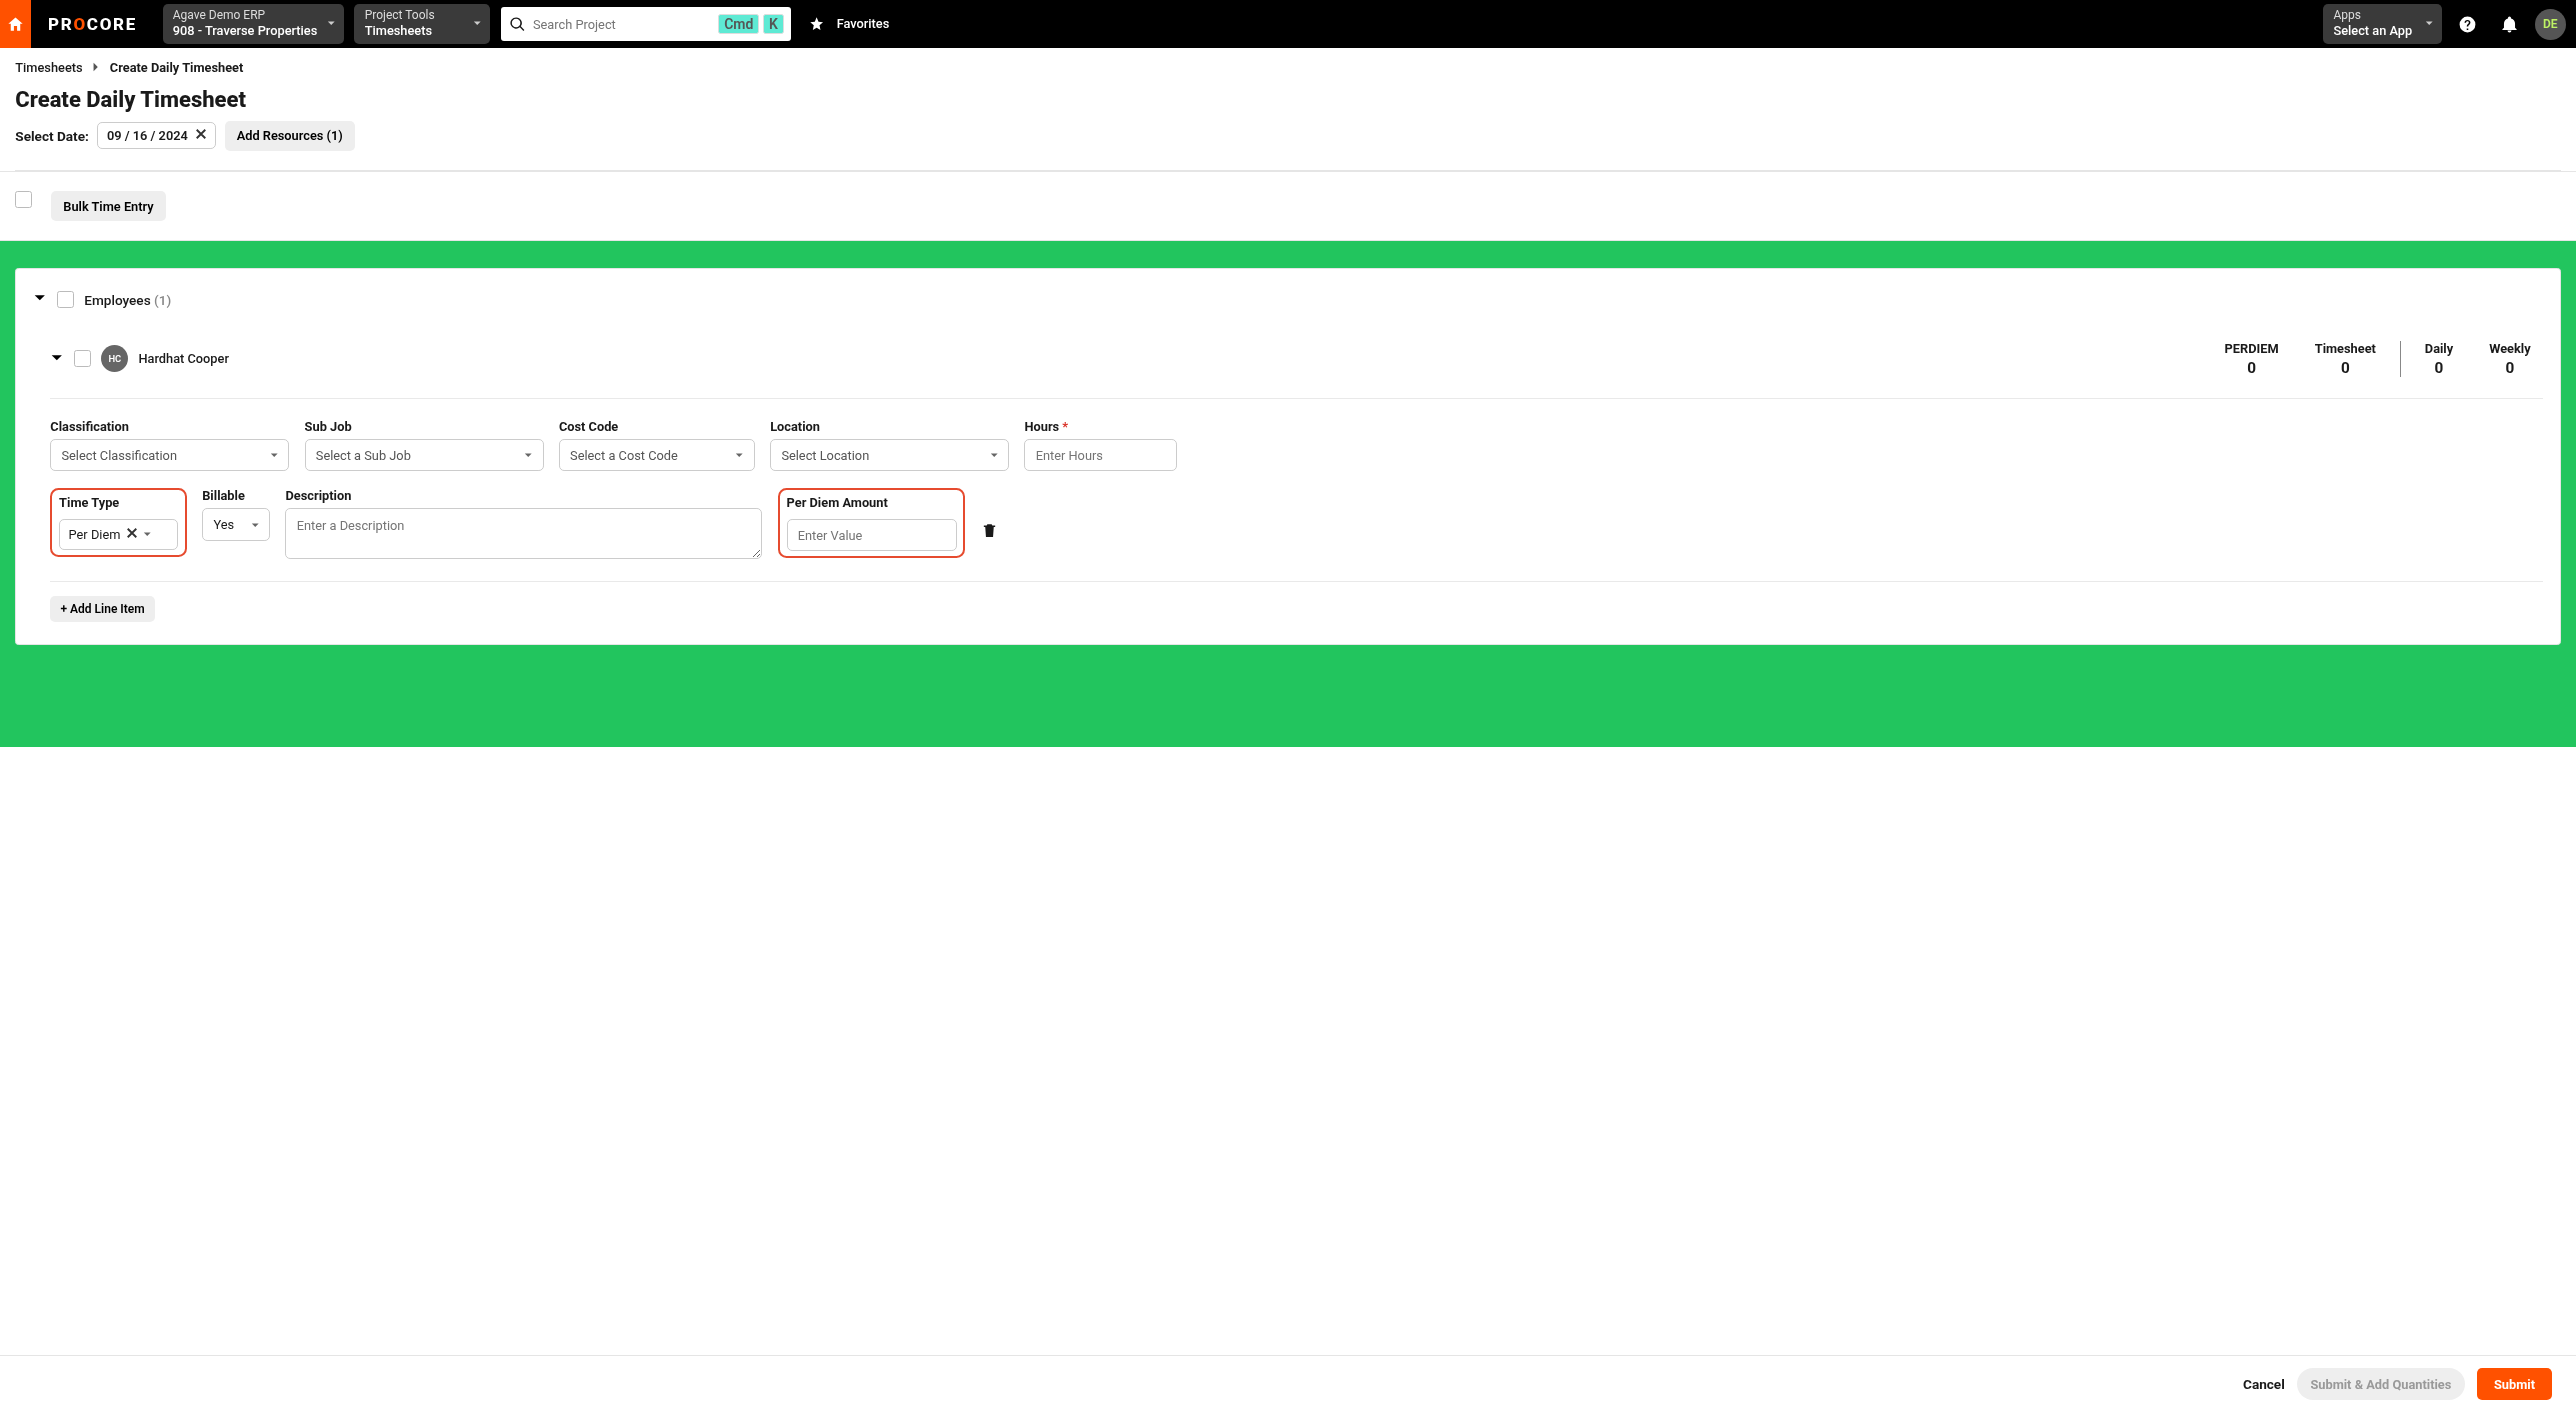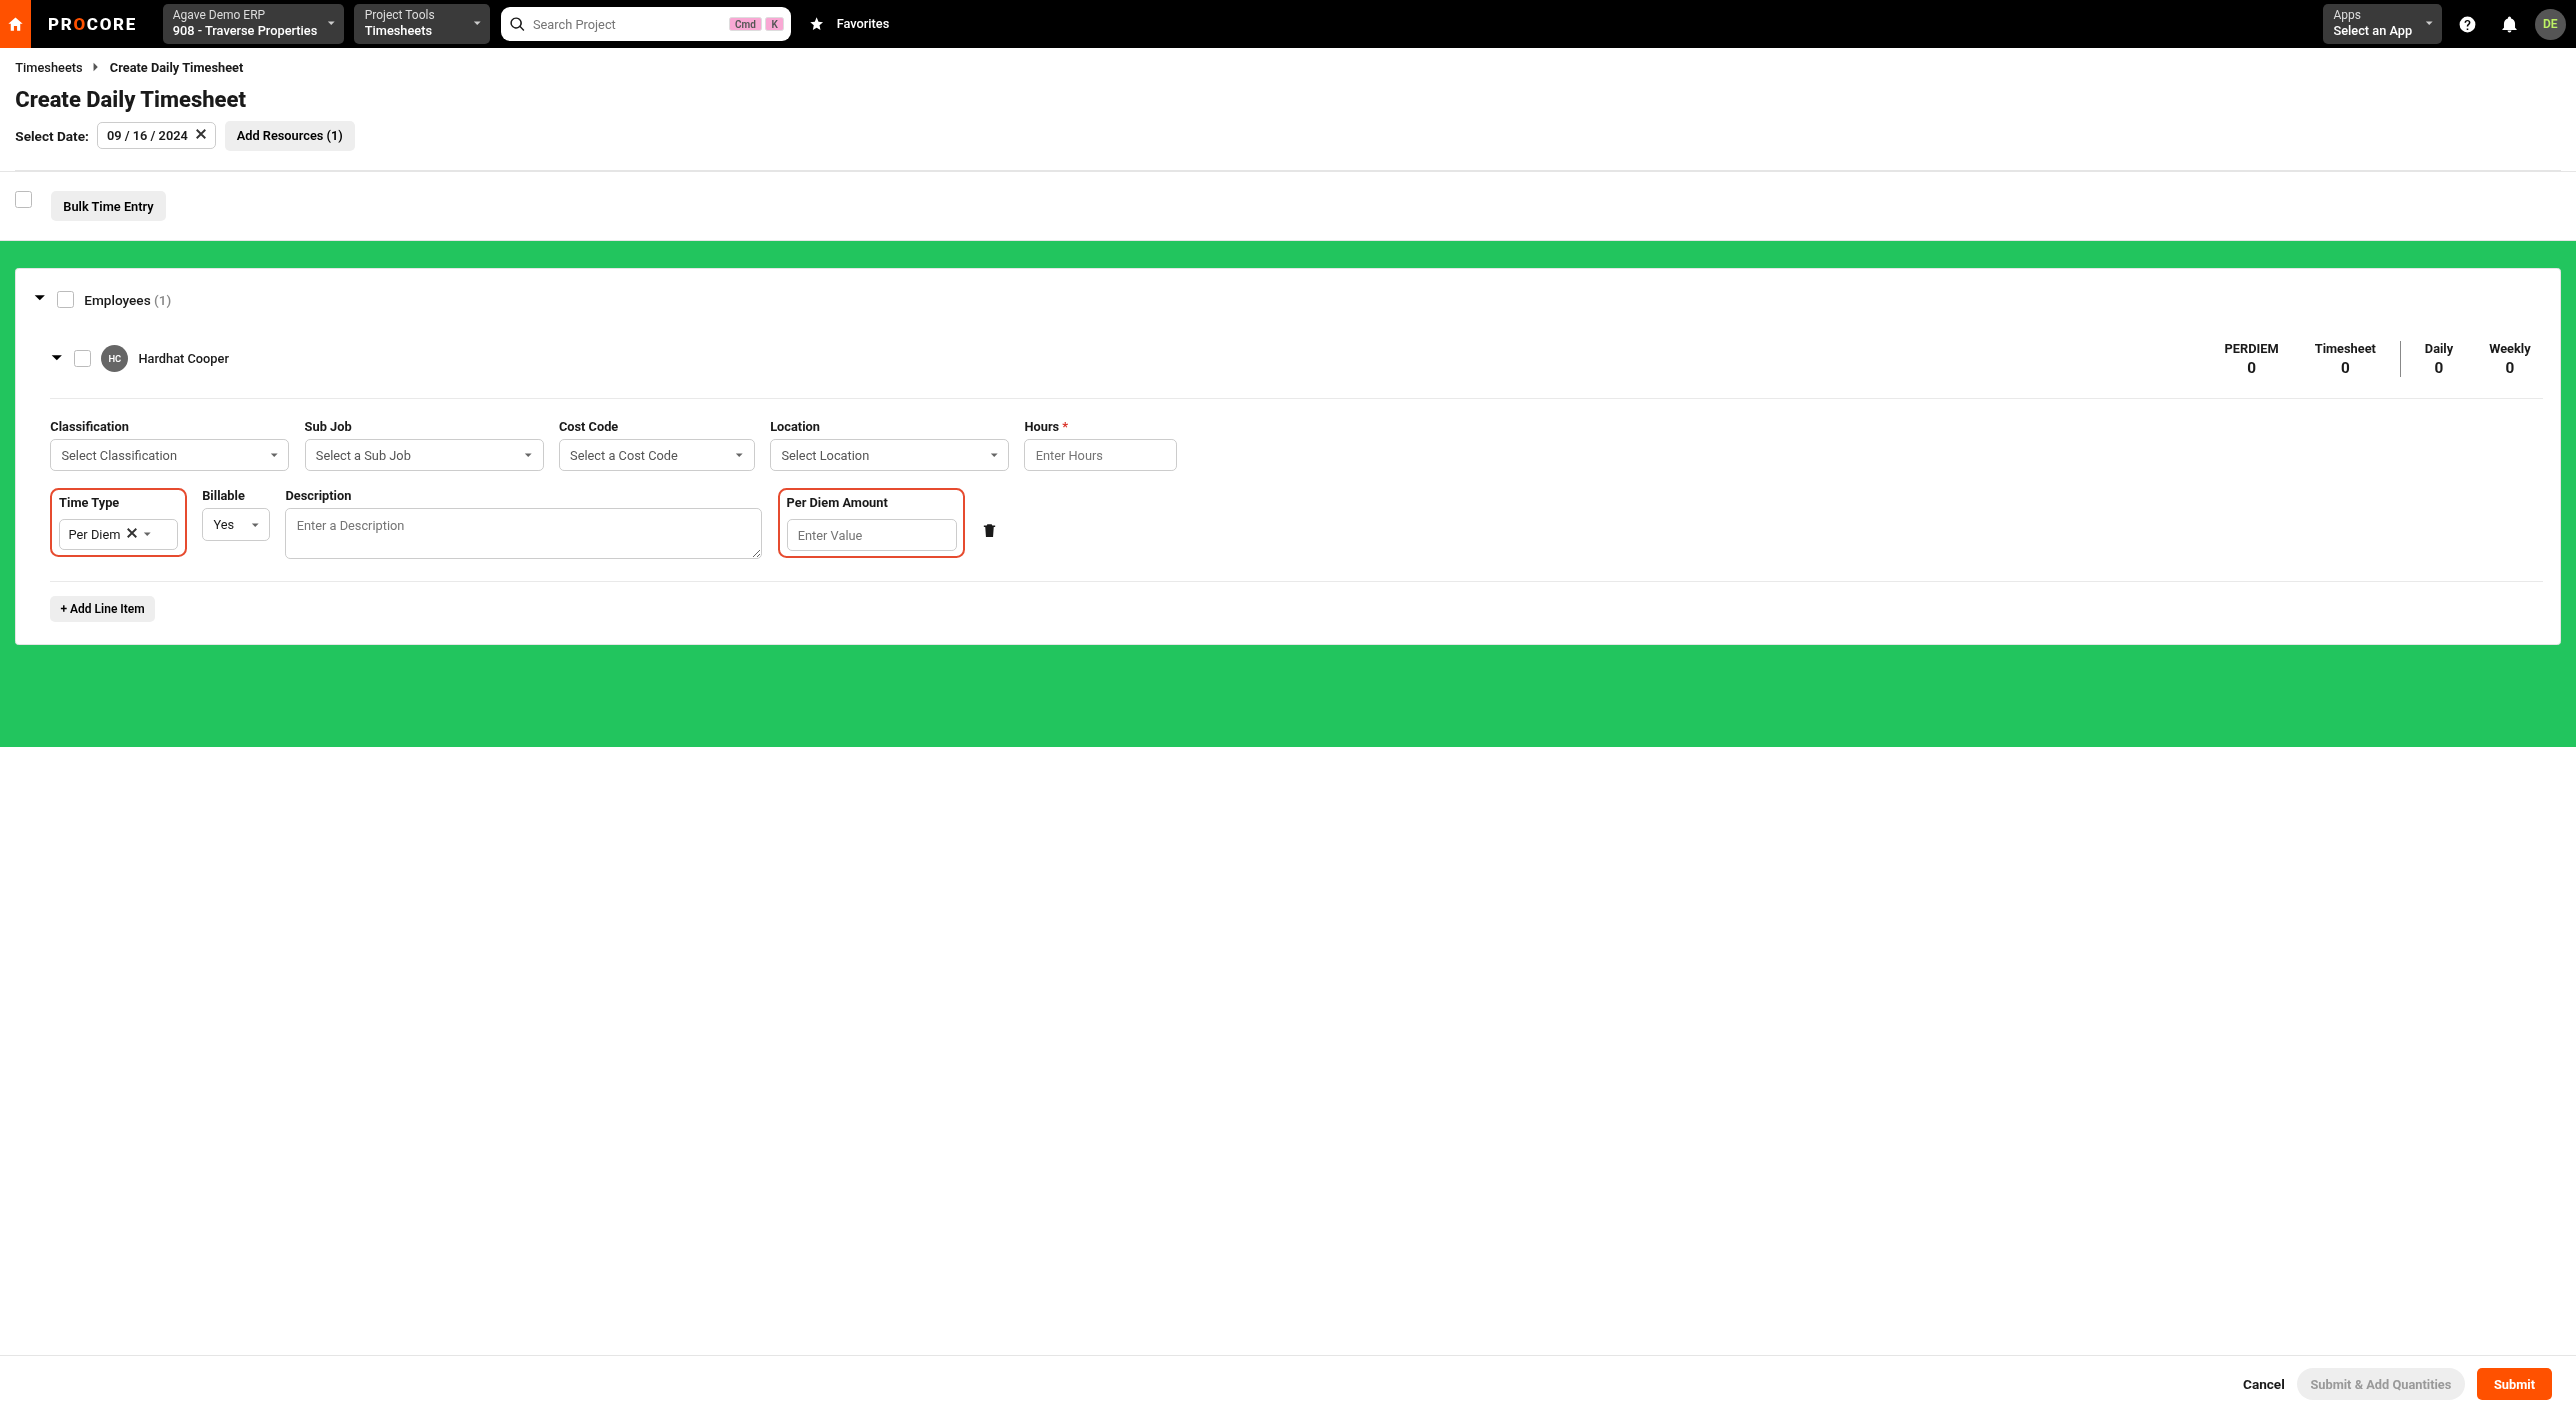--- a/index.html
+++ b/index.html
@@ -10,25 +10,25 @@
   .home-button { background: #ff5100; width: 31px; height: 48px; display: flex; align-items: center; justify-content: center; }
   .home-button svg { width: 19px; height: 19px; fill: #fff; }
   .logo { color: #fff; font-weight: 800; font-size: 17px; letter-spacing: 1.7px; padding: 0 15.3px 0 6.8px; }
   .logo .dot { color: #ff5100; }
   .nav-selector { background: #3a3a3a; border-radius: 5.1px; padding: 5.1px 27px 5.1px 10.2px; color: #fff; position: relative; min-width: 170px; cursor: pointer; }
   .nav-selector .label-sm { font-size: 12px; color: #ddd; line-height: 1.1; }
   .nav-selector .label-lg { font-size: 12.8px; color: #fff; font-weight: 500; line-height: 1.25; }
   .nav-selector .chev { position: absolute; right: 8.5px; top: 50%; transform: translateY(-50%); }
   .nav-selector .chev svg { width: 8.5px; height: 8.5px; fill: #ccc; }
   
-  .search-wrap { flex: 0 0 auto; display: flex; align-items: center; background: #fff; border-radius: 9px; height: 34px; padding: 0 6.8px 0 8.5px; width: 290px; gap: 6.8px; }
+  .search-wrap { flex: 0 0 auto; display: flex; align-items: center; background: #fff; border-radius: 3px; height: 34px; padding: 0 6.8px 0 8.5px; width: 290px; gap: 6.8px; }
   .search-wrap svg { width: 17px; height: 17px; fill: #1a1a1a; }
   .search-wrap input { border: none; outline: none; flex: 1; font-size: 12.8px; background: transparent; }
   .kbd-group { display: flex; gap: 3.4px; }
-  .kbd { background: #f9a8d4; border: 0.9px solid #ddd; border-radius: 2.6px; font-size: 10px; padding: 0.9px 5.1px; color: #555; font-weight: 600; }
+  .kbd { background: #5eead4; border: 0.9px solid #ddd; border-radius: 2.6px; font-size: 14px; padding: 0.9px 5.1px; color: #555; font-weight: 600; }
   
   .fav-group { display: flex; align-items: center; gap: 12px; color: #fff; margin-left: 8.5px; }
   .fav-group svg { width: 15.3px; height: 15.3px; fill: #fff; }
   .fav-label { font-size: 12.8px; font-weight: 500; }
   
   .topbar-spacer { flex: 1; }
   .apps-selector { background: #3a3a3a; border-radius: 5.1px; padding: 5.1px 27px 5.1px 10.2px; color: #fff; position: relative; min-width: 119px; cursor: pointer; }
   .icon-btn { width: 31px; height: 31px; display: flex; align-items: center; justify-content: center; border-radius: 50%; cursor: pointer; }
   .icon-btn svg { width: 19px; height: 19px; fill: #fff; }
   .avatar { width: 31px; height: 31px; border-radius: 50%; background: #555; color: #bef264; display: flex; align-items: center; justify-content: center; font-weight: 600; font-size: 12px; }

